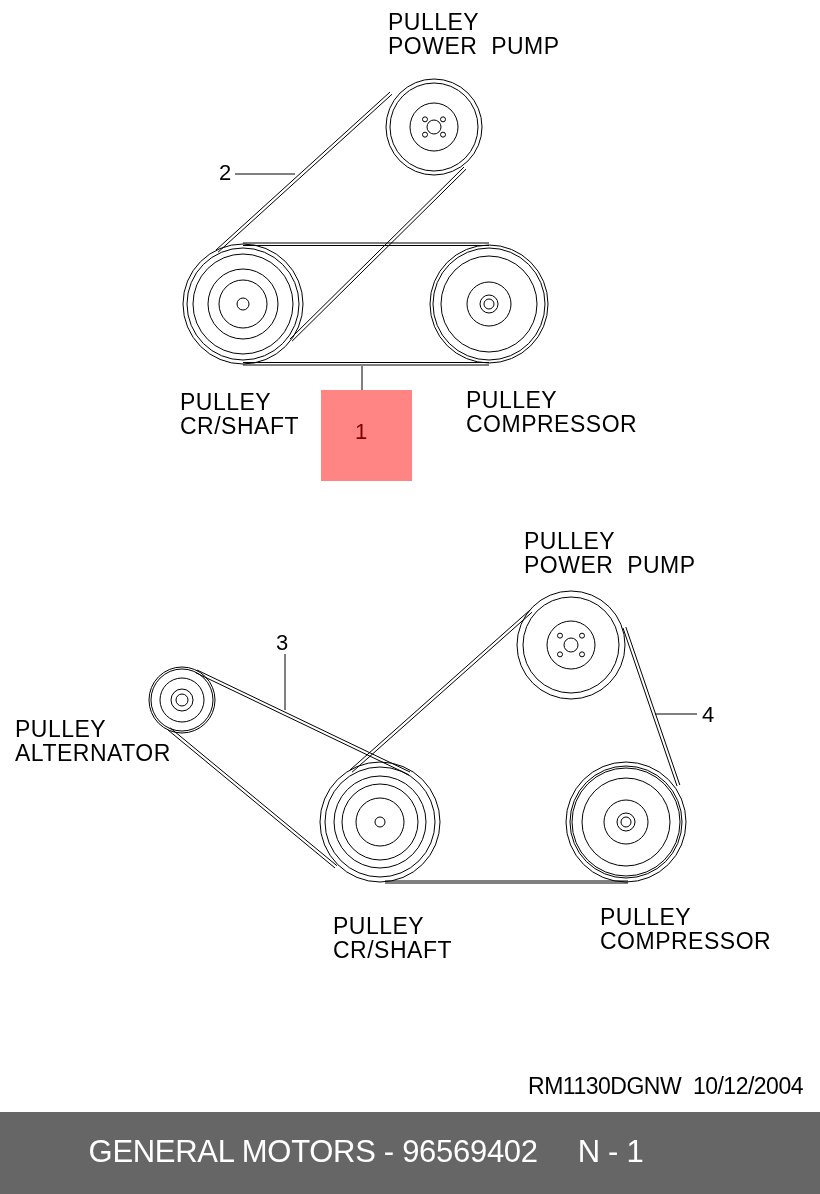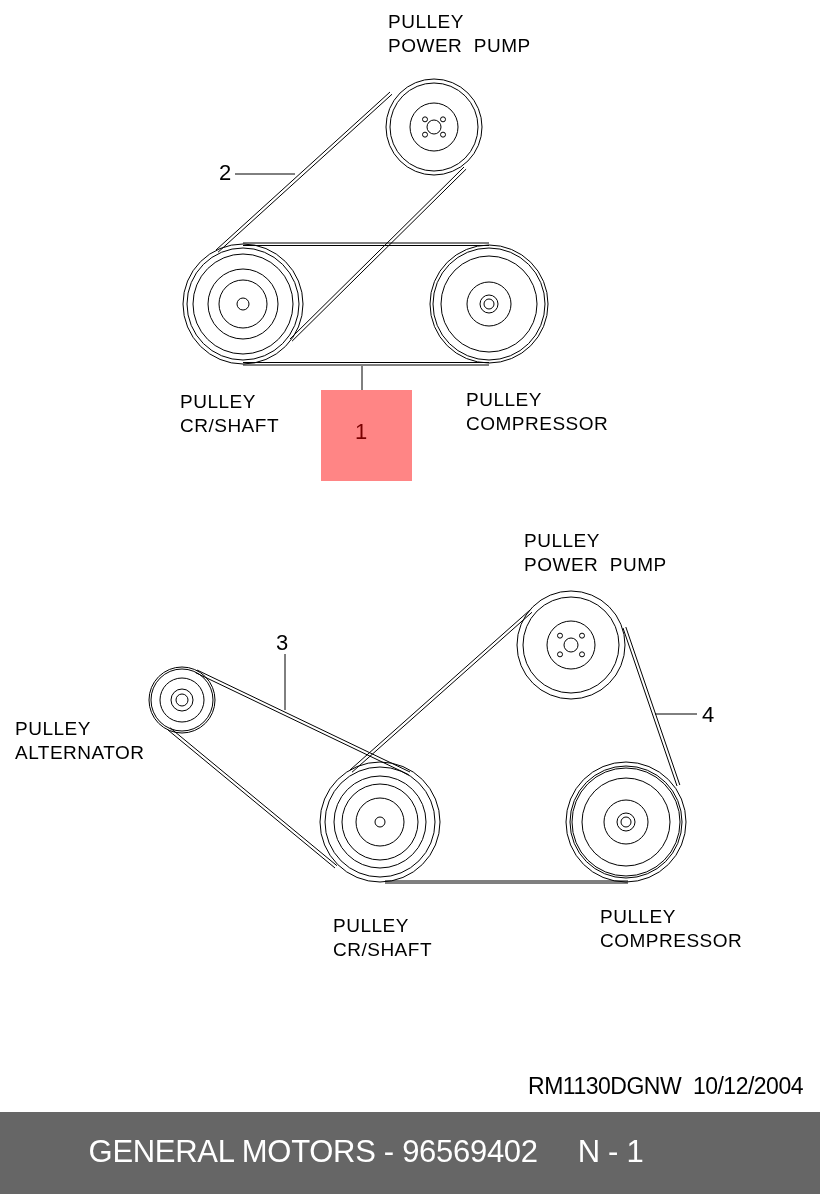--- a/index.html
+++ b/index.html
@@ -1,17 +1,17 @@
 <!DOCTYPE html>
 <html><head>
 <meta charset="utf-8">
 <style>
   html,body{margin:0;padding:0;background:#fff;}
   body{width:820px;height:1194px;position:relative;overflow:hidden;font-family:"Liberation Sans",sans-serif;}
-  .lbl{position:absolute;font-size:19px;line-height:24px;color:#000;white-space:pre;letter-spacing:0.5px;}
+  .lbl{position:absolute;font-size:23px;line-height:24px;color:#000;white-space:pre;letter-spacing:0.5px;}
   .num{position:absolute;font-size:22px;color:#000;}
   #diagram{position:absolute;left:0;top:0;}
   .hl{position:absolute;left:321px;top:390px;width:91px;height:91px;background:#ff8585;}
   .hl-num{position:absolute;left:355px;top:419px;font-size:22px;color:#7a0000;}
   .ref{position:absolute;right:17px;top:1073px;font-size:23px;color:#000;letter-spacing:-0.5px;}
   .footer{position:absolute;left:0;top:1112px;width:820px;height:82px;background:#666;color:#fff;}
   .footer-text{position:absolute;left:0;width:732px;top:22px;text-align:center;font-size:31px;letter-spacing:-0.3px;}
 </style>
 </head>
 <body>

